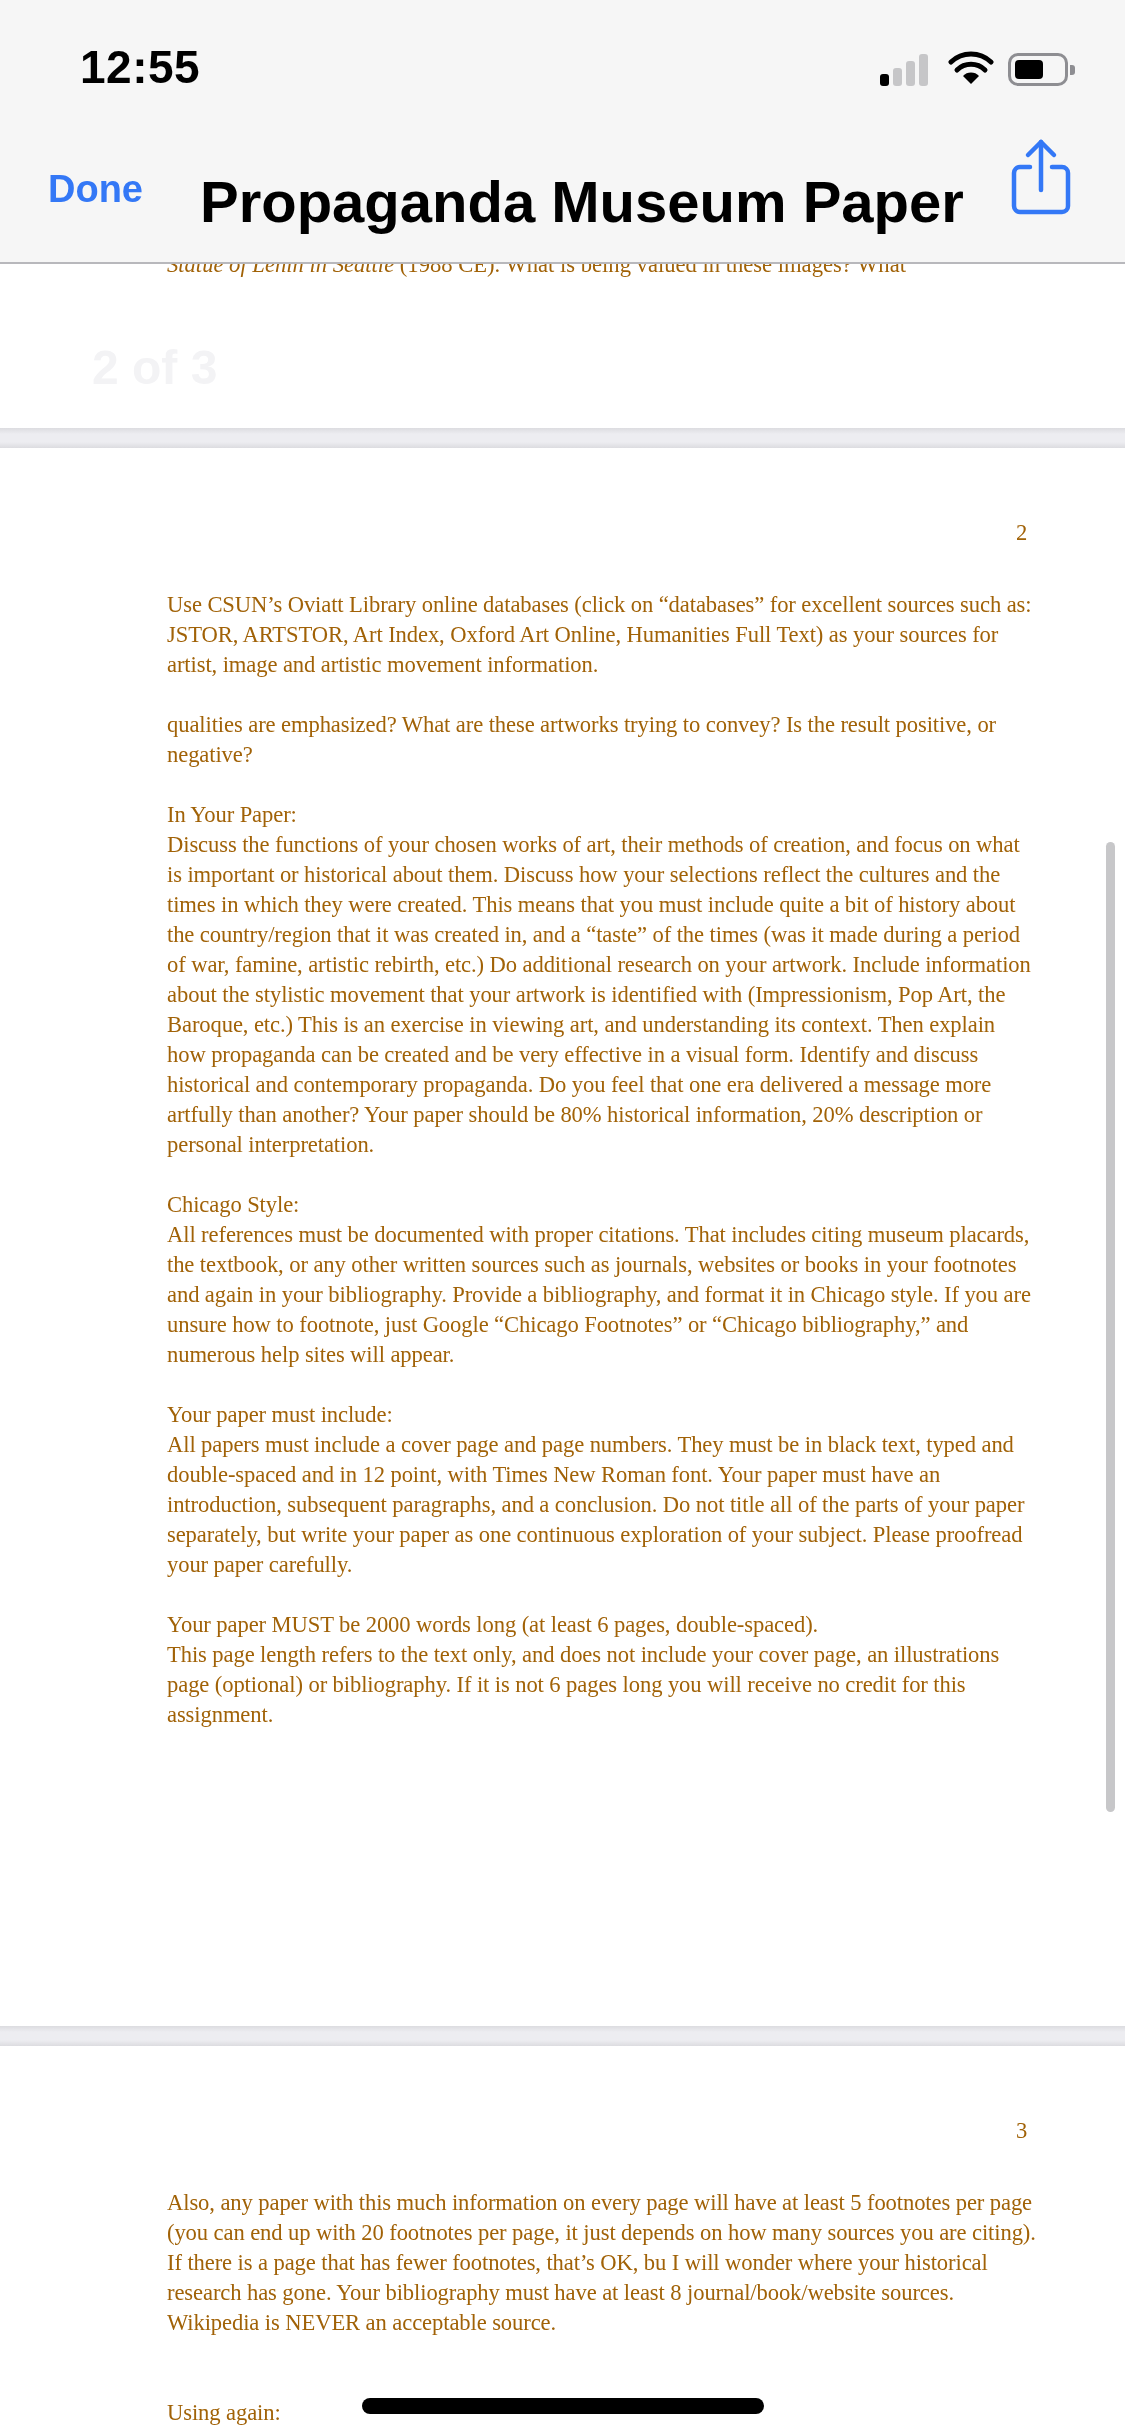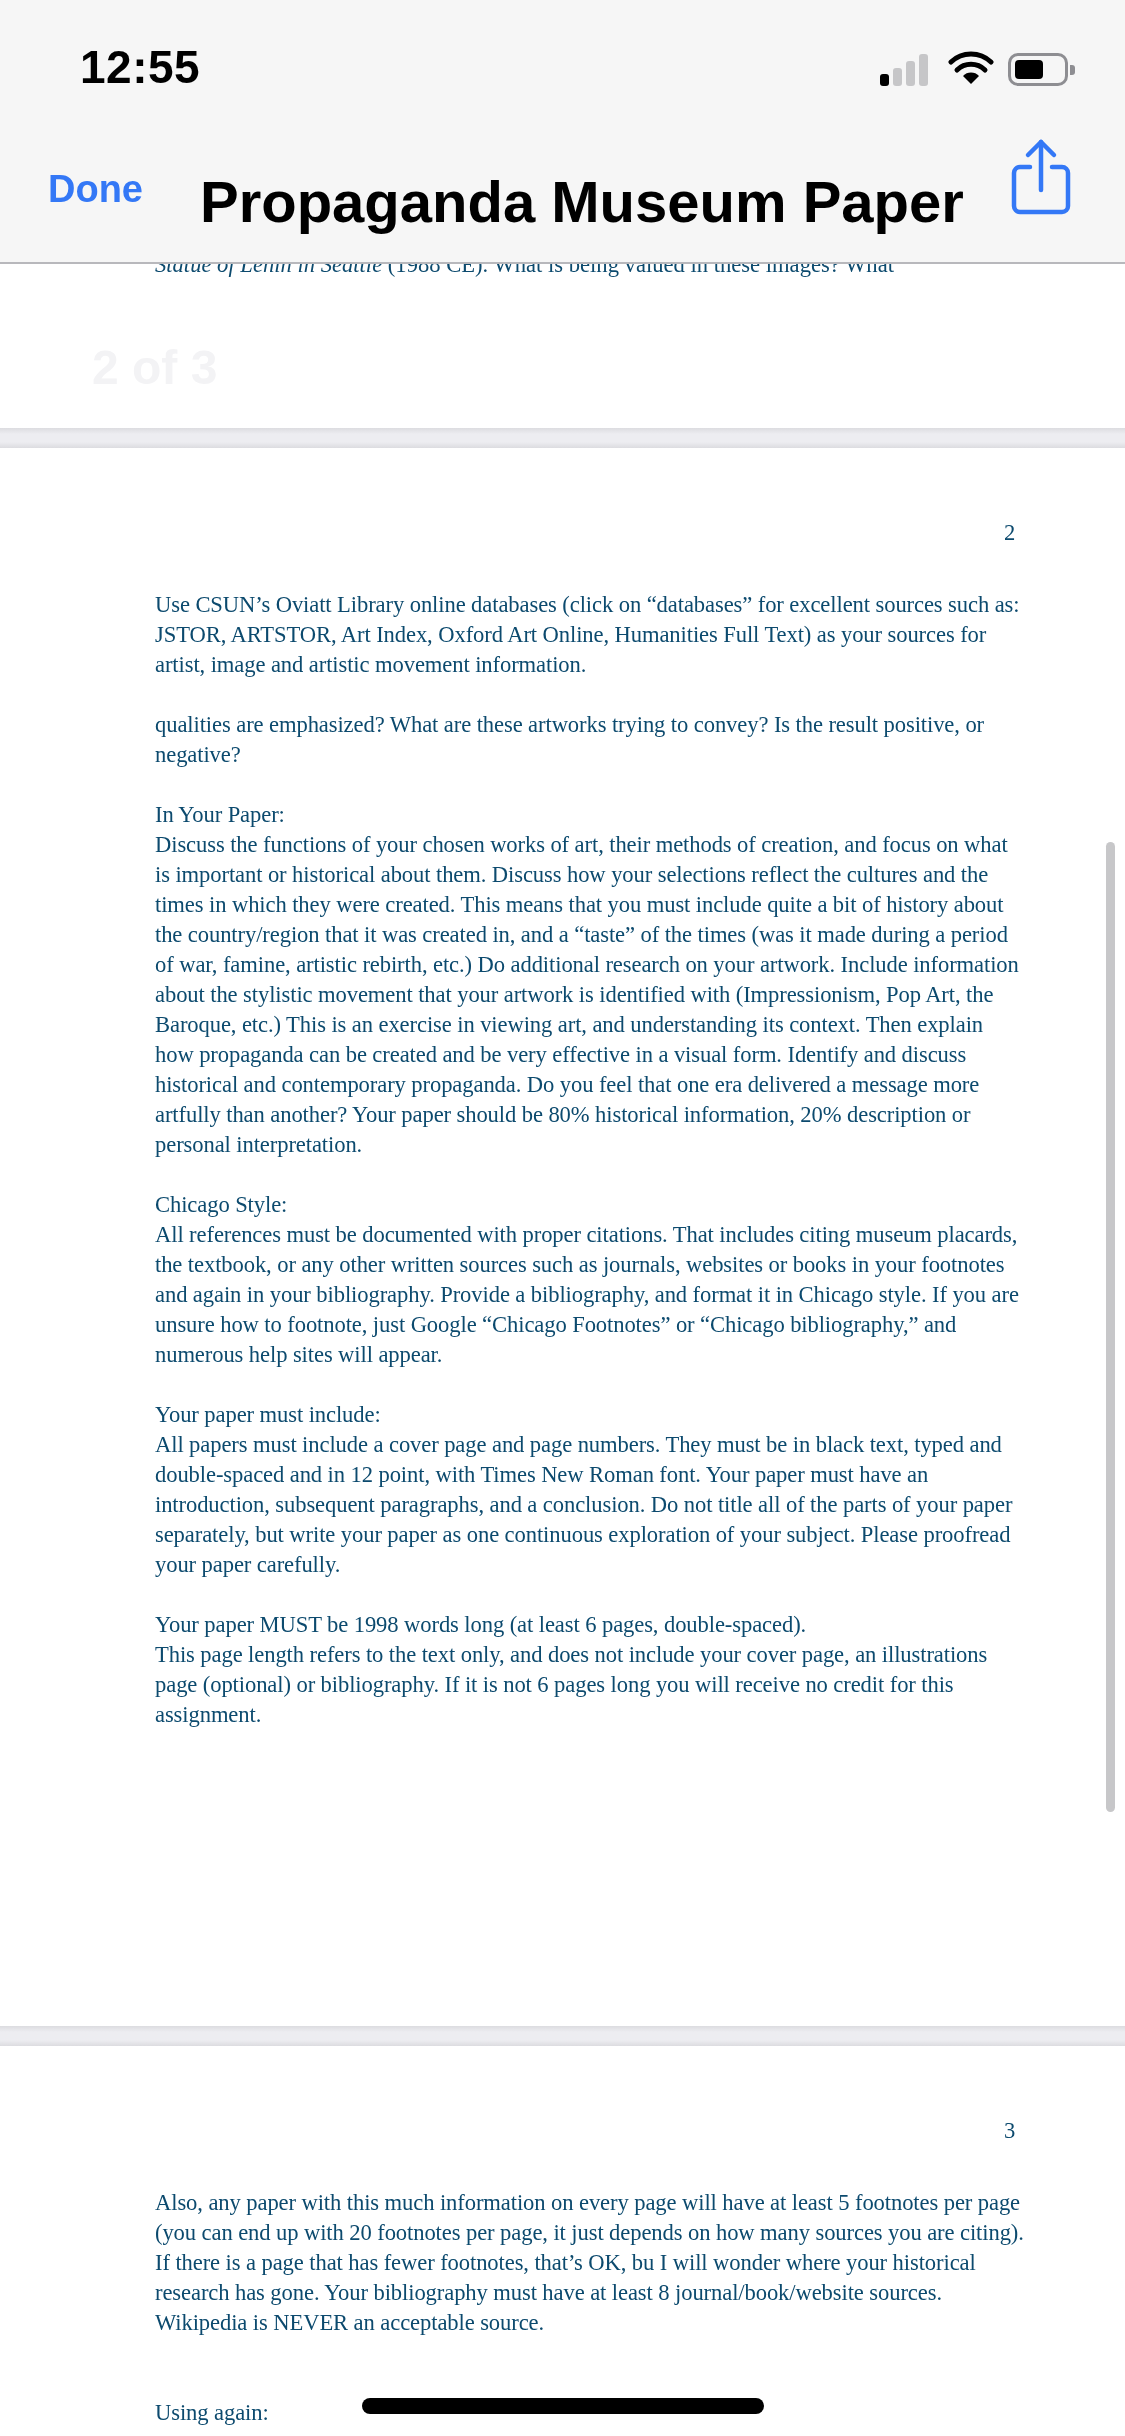--- a/index.html
+++ b/index.html
@@ -5,21 +5,21 @@
   * { box-sizing: border-box; margin: 0; padding: 0; }
   html, body { width: 1125px; height: 2436px; overflow: hidden; background: #ffffff; }
   body { position: relative; font-family: "Liberation Sans", sans-serif; }
 
   
   .doc { position: absolute; left: 0; top: 0; width: 1125px; height: 2436px; background: #ffffff; }
 
   .page { position: absolute; left: 0; width: 1125px; background: #ffffff; }
   .page-gap { position: absolute; left: 0; width: 1125px; background: linear-gradient(#dcdce0, #ededf1 30%, #ededf1 70%, #dcdce0); }
 
-  .serif { font-family: "Liberation Serif", serif; color: #0c4a6e; }
+  .serif { font-family: "Liberation Serif", serif; color: #a16207; margin-left: 12px; }
   .body-text { position: absolute; left: 155px; width: 870px; font-size: 22.6px; line-height: 30px; letter-spacing: -0.1px; }
   .body-text p { white-space: pre-line; margin-bottom: 30px; }
   .page-number { position: absolute; font-size: 22.6px; }
 
   .prev-line { position: absolute; left: 155px; top: 250px; font-size: 22.6px; line-height: 30px; }
   .prev-line i { font-style: italic; }
   .page-badge { position: absolute; left: 92px; top: 340px; font-size: 48px; font-weight: bold; color: #f3f3f5; font-family: "Liberation Sans", sans-serif; }
 
   
   .topbar { position: absolute; left: 0; top: 0; width: 1125px; height: 264px; background: #f6f6f6; border-bottom: 2px solid #b8b8bc; z-index: 5; padding-left: 20px; }
@@ -57,21 +57,21 @@
     <div class="page-number serif" style="left:1004px; top:72px;">2</div>
     <div class="body-text serif" style="top:142px;">
       <p>Use CSUN’s Oviatt Library online databases (click on “databases” for excellent sources such as: JSTOR, ARTSTOR, Art Index, Oxford Art Online, Humanities Full Text) as your sources for artist, image and artistic movement information.</p>
       <p>qualities are emphasized? What are these artworks trying to convey? Is the result positive, or negative?</p>
       <p>In Your Paper:
 Discuss the functions of your chosen works of art, their methods of creation, and focus on what is important or historical about them.  Discuss how your selections reflect the cultures and the times in which they were created. This means that you must include quite a bit of history about the country/region that it was created in, and a “taste” of the times (was it made during a period of war, famine, artistic rebirth, etc.) Do additional research on your artwork.  Include information about the stylistic movement that your artwork is identified with (Impressionism, Pop Art, the Baroque, etc.) This is an exercise in viewing art, and understanding its context. Then explain how propaganda can be created and be very effective in a visual form. Identify and discuss historical and contemporary propaganda. Do you feel that one era delivered a message more artfully than another? Your paper should be 80% historical information, 20% description or personal interpretation.</p>
       <p>Chicago Style:
 All references must be documented with proper citations. That includes citing museum placards, the textbook, or any other written sources such as journals, websites or books in your footnotes and again in your bibliography. Provide a bibliography, and format it in Chicago style. If you are unsure how to footnote, just Google “Chicago Footnotes” or “Chicago bibliography,” and numerous help sites will appear.</p>
       <p>Your paper must include:
 All papers must include a cover page and page numbers. They must be in black text, typed and double-spaced and in 12 point, with Times New Roman font. Your paper must have an introduction, subsequent paragraphs, and a conclusion. Do not title all of the parts of your paper separately, but write your paper as one continuous exploration of your subject. Please proofread your paper carefully.</p>
-      <p>Your paper MUST be 1998 words long (at least 6 pages, double-spaced).
+      <p>Your paper MUST be 2000 words long (at least 6 pages, double-spaced).
 This page length refers to the text only, and does not include your cover page, an illustrations page (optional) or bibliography. If it is not 6 pages long you will receive no credit for this assignment.</p>
     </div>
   </div>
 
   <div class="page-gap" style="top:2026px; height:20px;"></div>
 
   <div class="page" style="top:2046px; height:390px;">
     <div class="page-number serif" style="left:1004px; top:72px;">3</div>
     <div class="body-text serif" style="top:142px;">
       <p style="margin-bottom:60px;">Also, any paper with this much information on every page will have at least 5 footnotes per page (you can end up with 20 footnotes per page, it just depends on how many sources you are citing). If there is a page that has fewer footnotes, that’s OK, bu I will wonder where your historical research has gone. Your bibliography must have at least 8 journal/book/website sources. Wikipedia is NEVER an acceptable source.</p>

